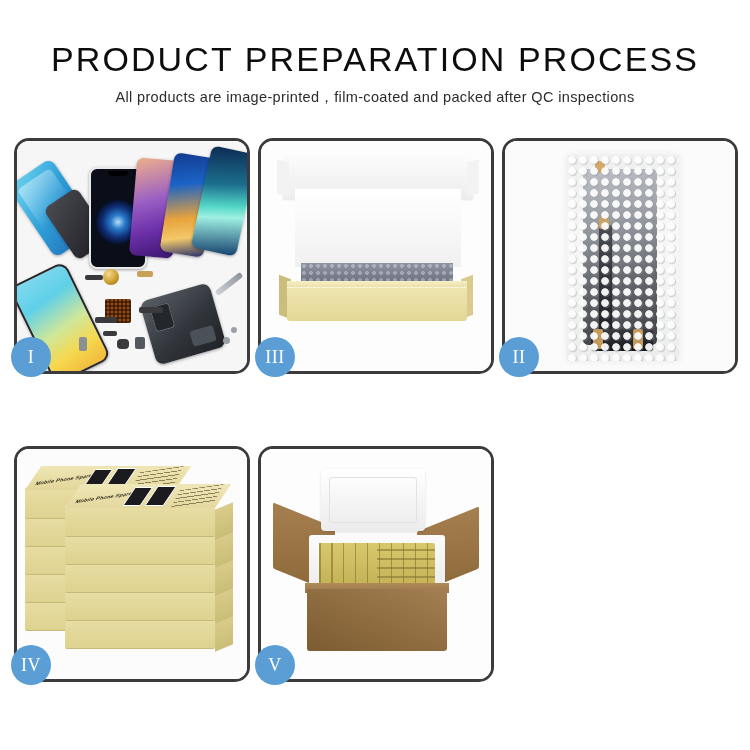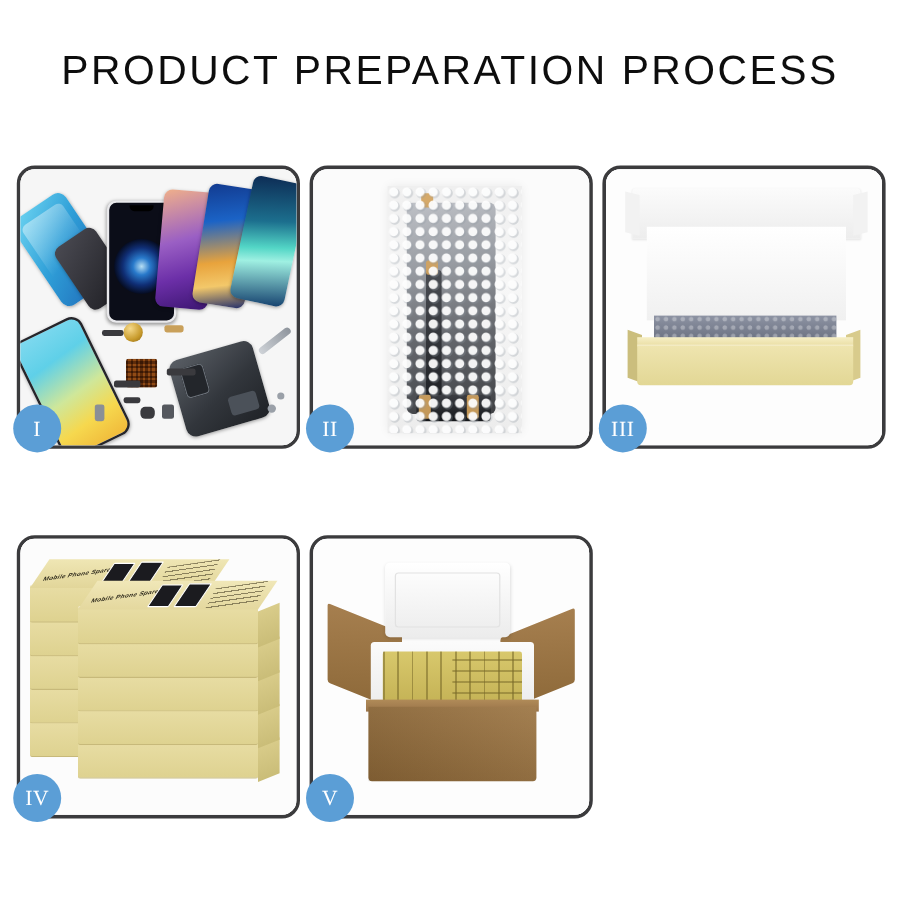--- a/index.html
+++ b/index.html
@@ -228,20 +228,21 @@
     background:linear-gradient(180deg,#d0b488,#bb9c6d);transform:skewY(-12deg);border-radius:0 0 2px 2px;}
   .tapepatch{position:absolute;background:#a98a5c;opacity:.85;border-radius:1px;}
 </style>
 </head>
 <body>
 
 <div class="page">
 
   <div class="header">
     <h1 class="title">PRODUCT PREPARATION PROCESS</h1>
+    <p class="subtitle">All products are image-printed，film-coated and packed after QC inspections</p>
   </div>
 
   <div class="grid">
 
     <div class="panel">
       <div class="stage">
         <div class="p1-bg"></div>
         <div class="ph ph-a"></div>
         <div class="ph ph-b"></div>
         <div class="ph ph-c">
@@ -265,47 +266,47 @@
         <div class="prt" style="left:62px;top:196px;width:8px;height:14px;background:#8a8f96;border-radius:2px"></div>
         <div class="prt" style="left:86px;top:190px;width:14px;height:5px"></div>
         <div class="prt" style="left:206px;top:196px;width:7px;height:7px;border-radius:50%;background:#9aa0a8"></div>
         <div class="prt" style="left:214px;top:186px;width:6px;height:6px;border-radius:50%;background:#9aa0a8"></div>
       </div>
       <div class="badge">I</div>
     </div>
 
     <div class="panel">
       <div class="stage">
+        <div class="p3-bg"></div>
+        <div class="b3-lid"></div>
+        <div class="b3-foam"></div>
+        <div class="b3-fill"></div>
+        <div class="b3-left"></div>
+        <div class="b3-right"></div>
+        <div class="b3-rim"></div>
+        <div class="b3-front"></div>
+      </div>
+      <div class="badge">III</div>
+    </div>
+
+    <div class="panel">
+      <div class="stage">
         <div class="p2-bg"></div>
         <div class="bw-bag">
           <div class="bw-part"></div>
           <div class="bw-strip"></div>
           <div class="bw-conn"></div>
           <div class="bw-tape" style="left:28px;top:6px"></div>
           <div class="bw-tape" style="left:32px;top:62px"></div>
           <div class="bw-tape" style="left:26px;bottom:12px;height:20px"></div>
           <div class="bw-tape" style="left:66px;bottom:12px;height:20px"></div>
           <div class="bubbles"></div>
         </div>
       </div>
       <div class="badge">II</div>
-    </div>
-
-    <div class="panel">
-      <div class="stage">
-        <div class="p3-bg"></div>
-        <div class="b3-lid"></div>
-        <div class="b3-foam"></div>
-        <div class="b3-fill"></div>
-        <div class="b3-left"></div>
-        <div class="b3-right"></div>
-        <div class="b3-rim"></div>
-        <div class="b3-front"></div>
-      </div>
-      <div class="badge">III</div>
     </div>
 
     <div class="panel">
       <div class="stage">
         <div class="p4-bg"></div>
         <div class="stack">
 
           <div class="sbox" style="left:0px;top:132px">
               <div class="side"></div>
             </div>

